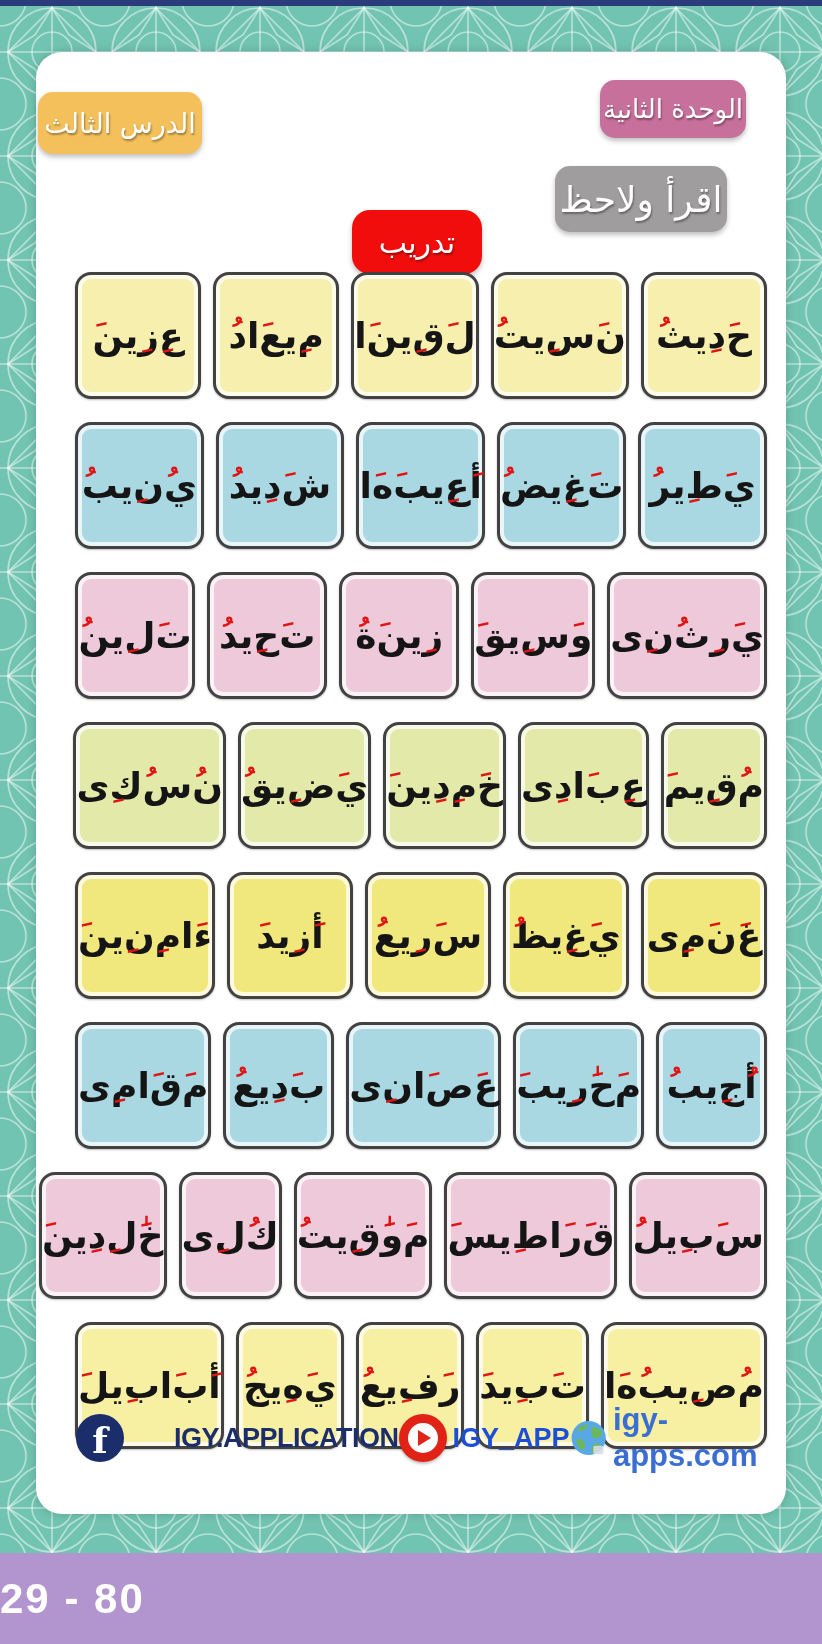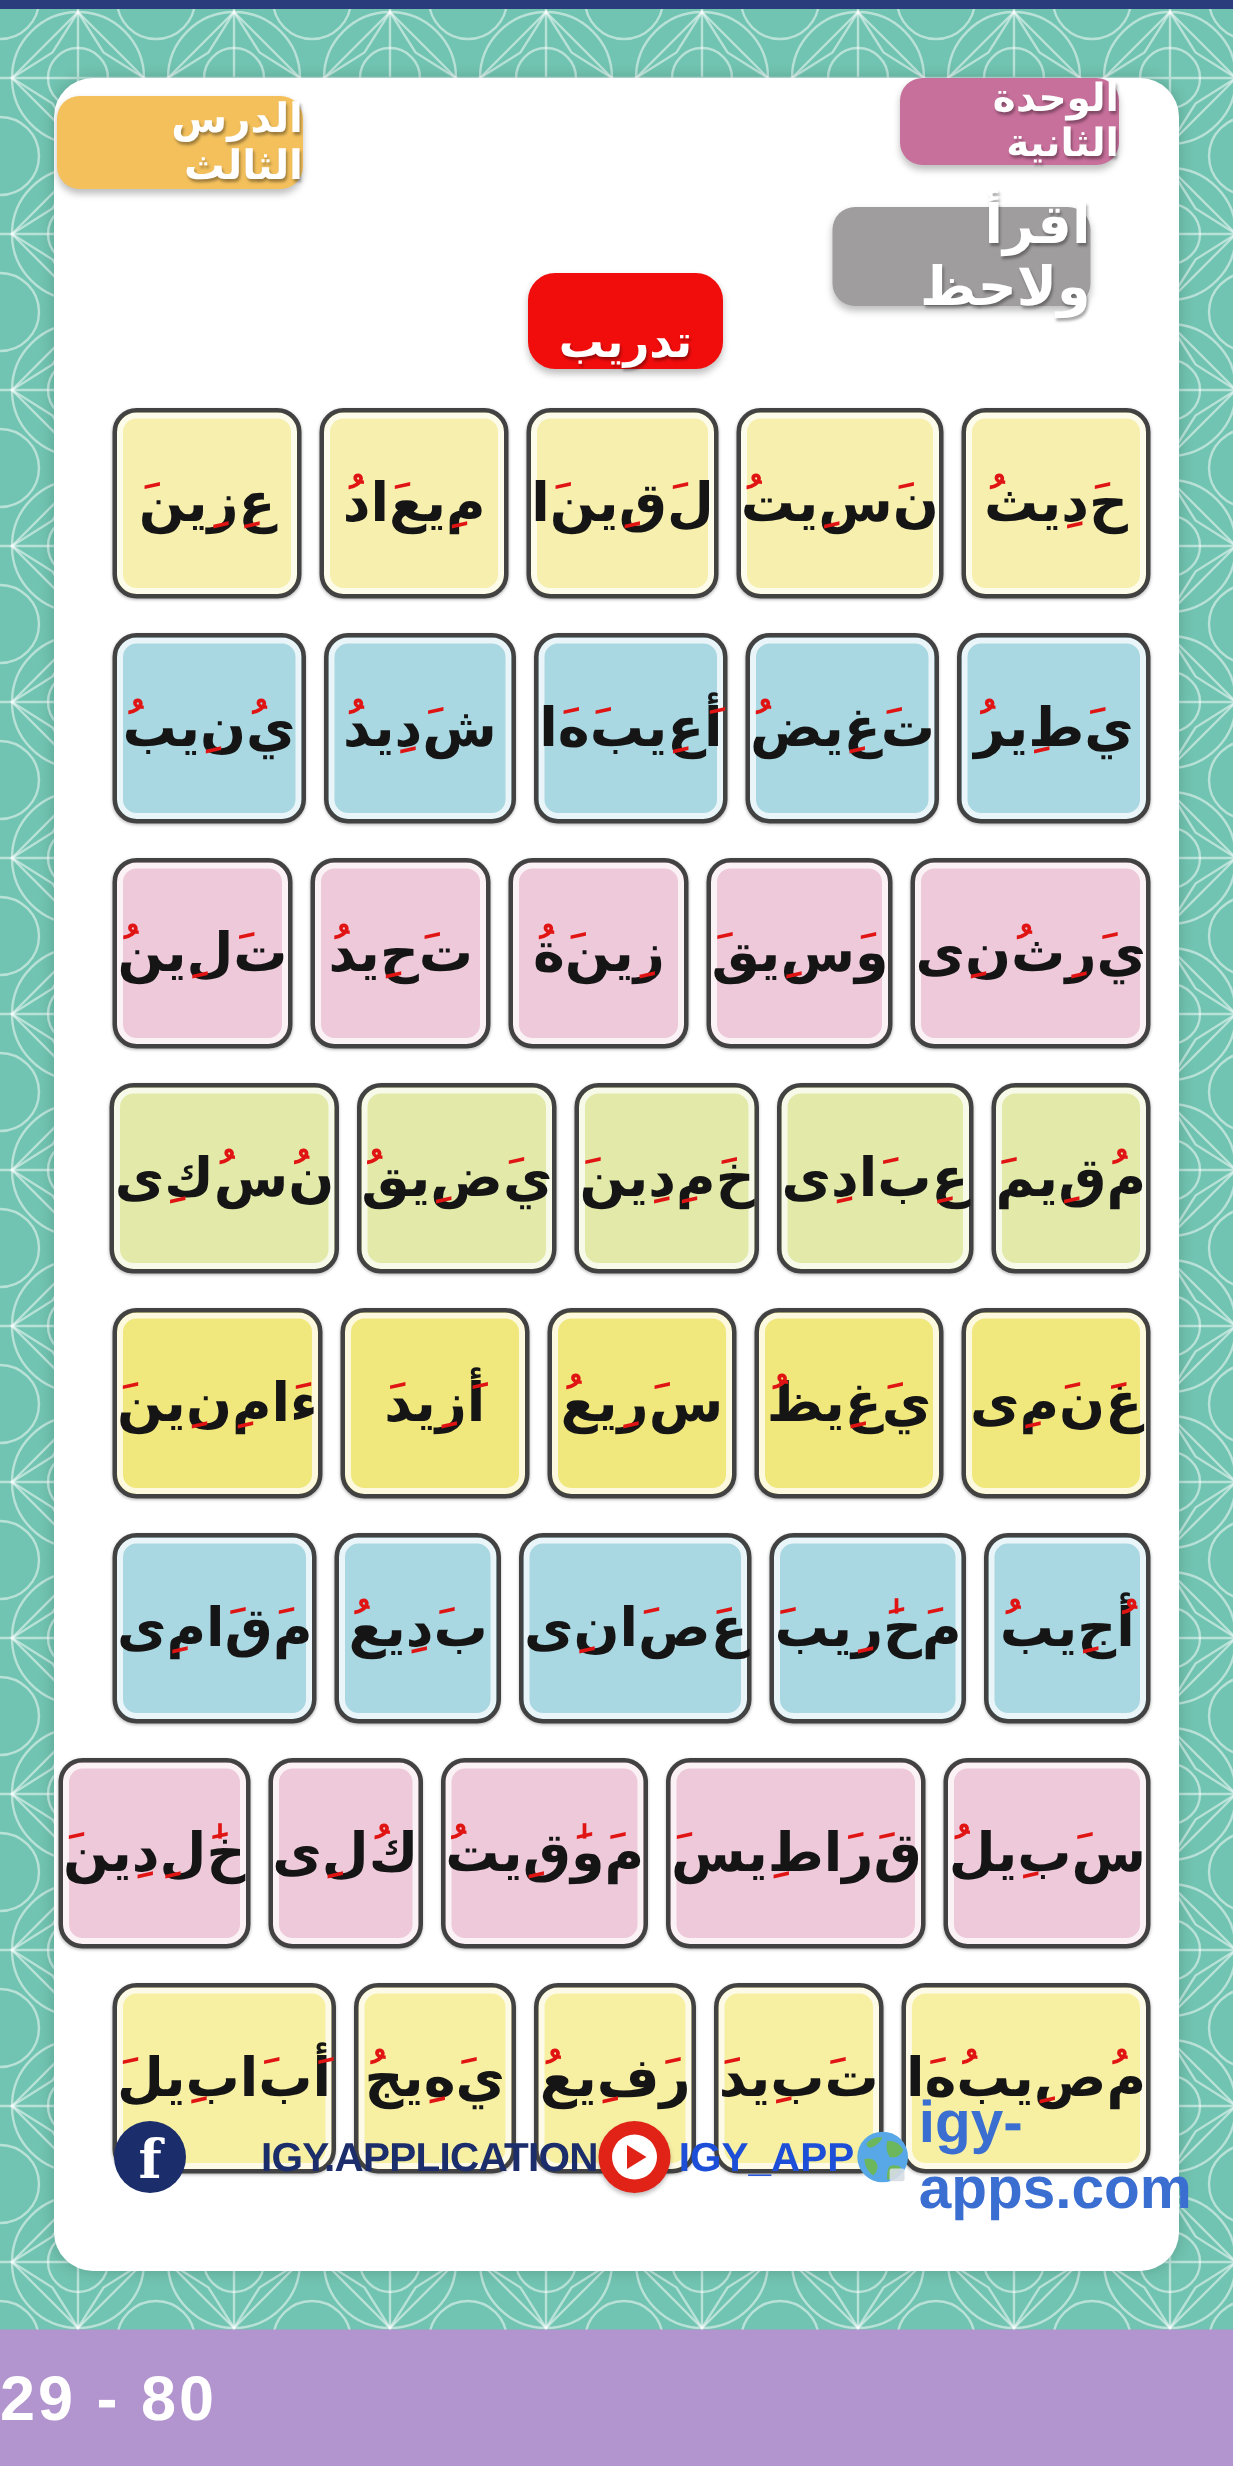--- a/index.html
+++ b/index.html
@@ -10,28 +10,29 @@
   }
   .bg-pattern{position:absolute;left:0;top:0;z-index:0;}
   .top-bar{position:absolute;left:0;top:0;width:822px;height:6px;background:#2b3c7c;z-index:4;}
   .page-card{
     position:absolute;left:36px;top:52px;width:750px;height:1462px;
     background:#ffffff;border-radius:26px;z-index:2;
     box-shadow:0 0 10px rgba(0,0,0,.18);
   }
   .badge{
     position:absolute;display:flex;align-items:center;justify-content:center;
-    color:#fff;font-weight:bold;border-radius:15px;
+    color:#fff;font-weight:normal;border-radius:15px;
     text-shadow:1px 2px 2px rgba(0,0,0,.35);
     box-shadow:0 3px 5px rgba(0,0,0,.25);
+    margin-top:28px;
   }
   .badge-lesson{left:2px;top:12px;width:164px;height:62px;background:#f3c05c;font-size:27px;}
   .badge-unit{right:40px;top:0;width:146px;height:58px;background:#c8709c;font-size:26px;}
   .badge-read{right:59px;top:86px;width:172px;height:66px;background:#a09d9f;font-size:36px;}
-  .badge-training{left:316px;top:130px;width:130px;height:64px;background:#f20d0d;font-size:30px;border-radius:18px;align-items:flex-end;}
+  .badge-training{left:316px;top:130px;width:130px;height:64px;background:#f20d0d;font-size:30px;border-radius:18px;}
 
   .word-grid{position:absolute;left:39px;top:220px;width:692px;}
   .grid-row{
     display:grid;grid-template-columns:repeat(5,1fr);column-gap:12px;
     margin-bottom:23px;direction:rtl;
   }
   .cell{
     height:121px;border:3px solid #424242;border-radius:16px;
     background:var(--cellbg,#f7efad);
     box-shadow:inset 0 0 0 4px rgba(255,255,255,.75), 0 1px 2px rgba(0,0,0,.25);
@@ -61,21 +62,21 @@
   .yt-inner{
     width:30px;height:30px;border-radius:50%;background:#ffffff;
     display:flex;align-items:center;justify-content:center;
   }
   .yt-play{
     width:0;height:0;margin-left:3px;
     border-top:8px solid transparent;border-bottom:8px solid transparent;
     border-left:13px solid #e02217;
   }
   .yt-label{color:#1d4ed8;font-weight:bold;font-size:27px;font-family:"Liberation Sans",sans-serif;}
-  .web-label{color:#3a6ed1;font-weight:bold;font-size:39px;font-family:"Liberation Sans",sans-serif;}
+  .web-label{color:#3a6ed1;font-weight:bold;font-size:31px;font-family:"Liberation Sans",sans-serif;}
 
   .page-bar{
     position:absolute;left:0;bottom:0;width:822px;height:91px;background:#b294cf;z-index:3;
     display:flex;align-items:center;
   }
   .page-bar-label{color:#ffffff;font-weight:bold;font-size:42px;letter-spacing:2px;font-family:"Liberation Sans",sans-serif;}
 </style>
 </head>
 <body>
 

